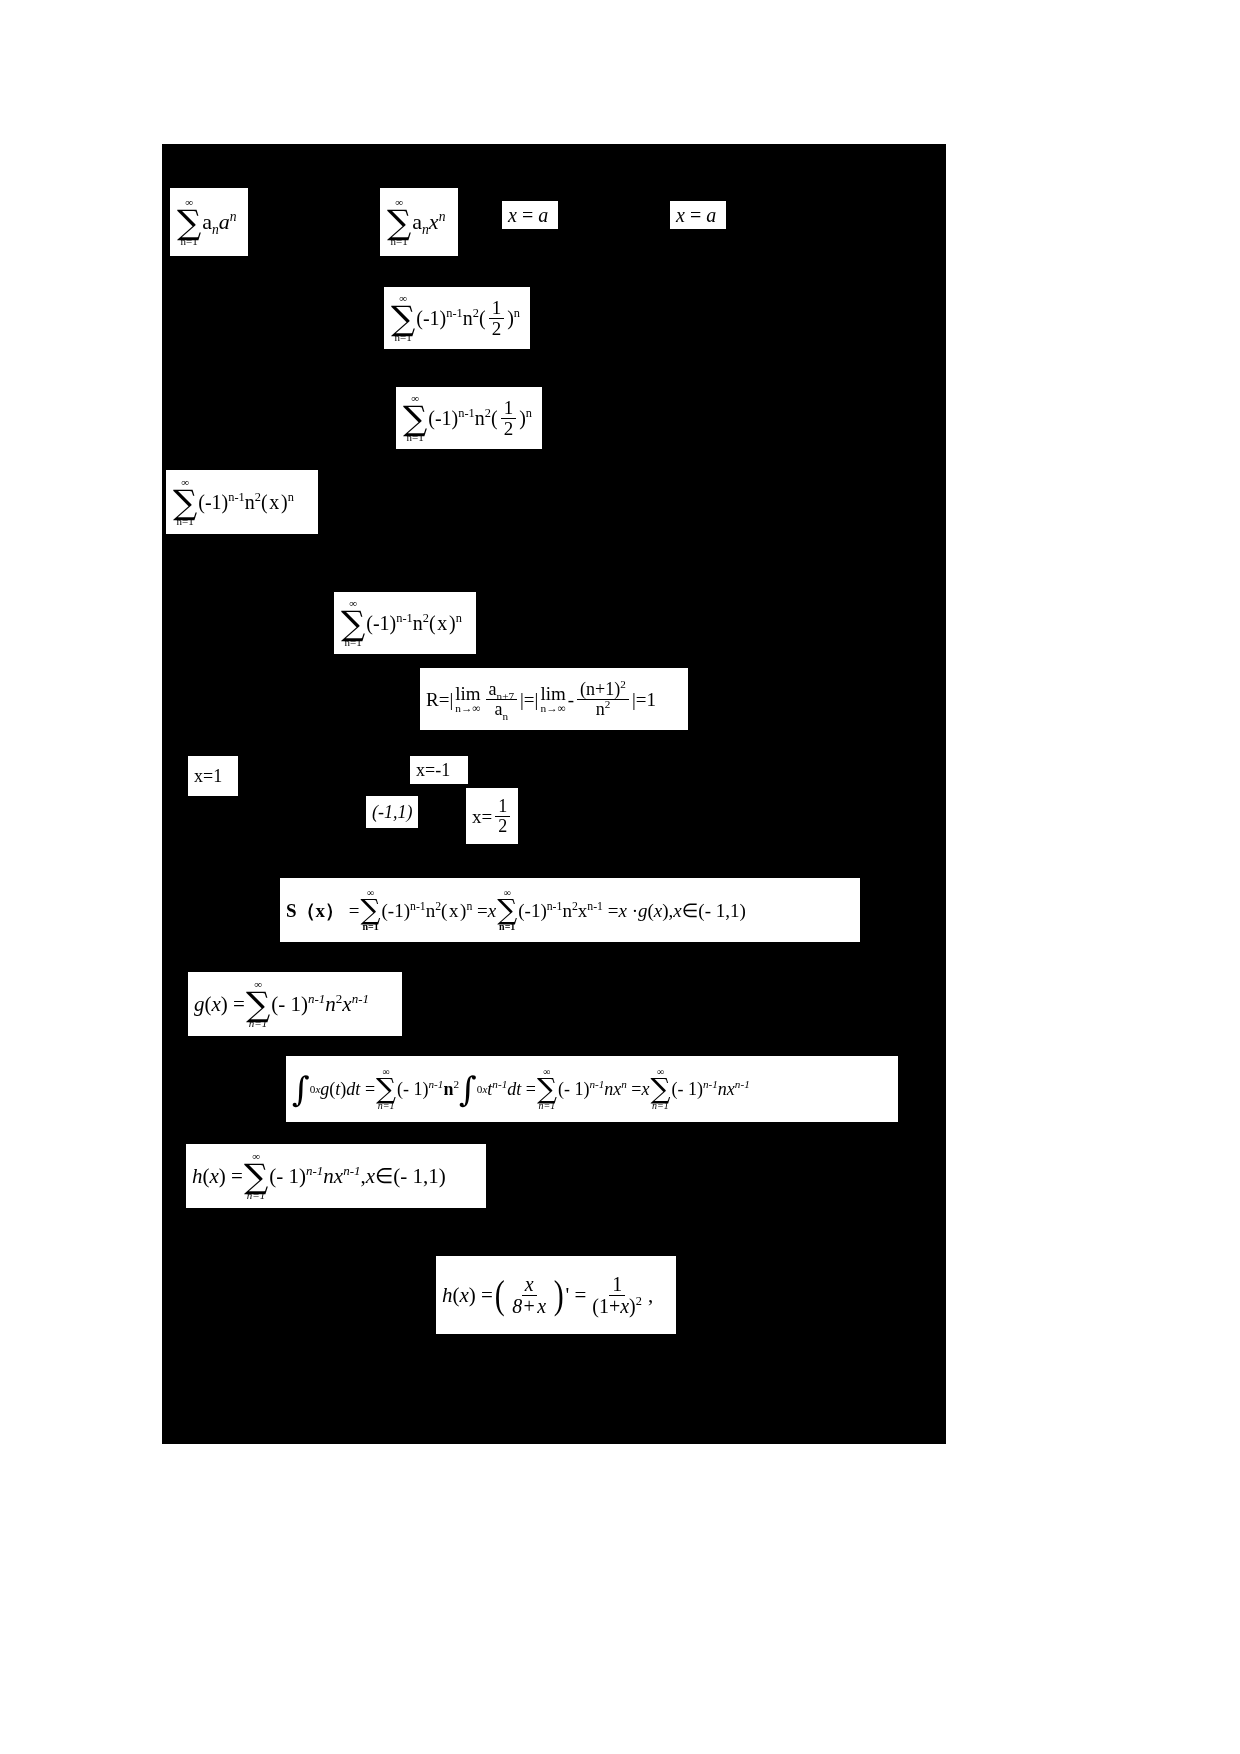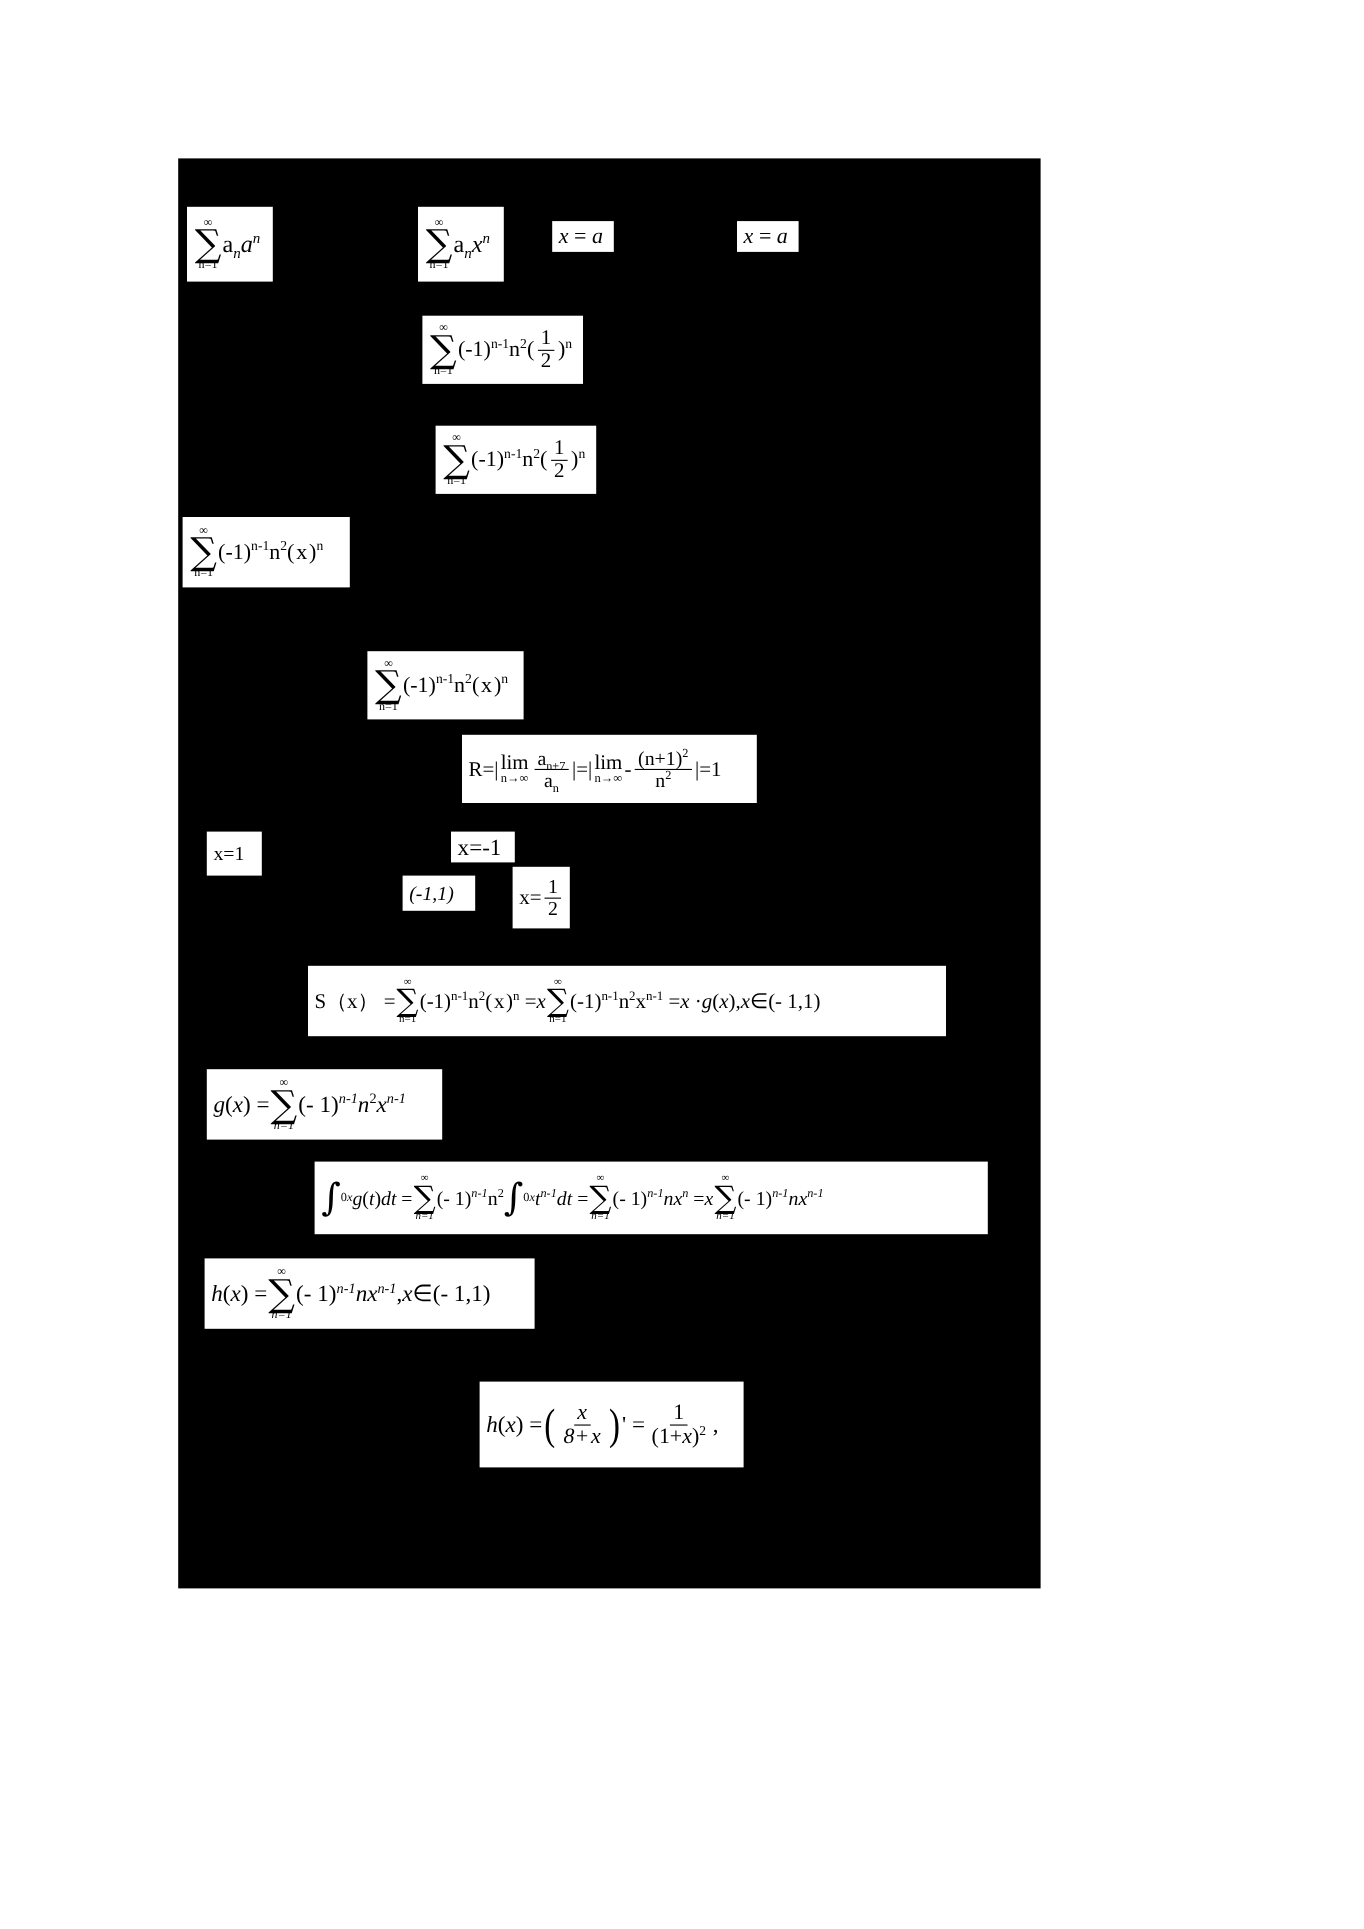--- a/index.html
+++ b/index.html
@@ -74,21 +74,21 @@
     font-size: 0.95em;
   }
   .frac .num {
     padding: 0 3px;
     border-bottom: 1.3px solid #000;
   }
   .frac .den {
     padding: 0 3px;
   }
   .it { font-style: italic; }
-  .bold { font-weight: normal; }
+  .bold { font-weight: bold; }
   .big-paren {
     font-size: 1.9em;
     font-family: "Liberation Serif", serif;
     display: inline-block;
     transform: scaleX(0.75);
   }
   .intsym {
     font-size: 1.9em;
     font-family: "DejaVu Serif", serif;
     display: inline-block;
@@ -110,22 +110,22 @@
   #eq-sum-ana  { left: 8px;   top: 44px;  width: 78px;  height: 68px;  font-size: 22px; }
   #eq-sum-anx  { left: 218px; top: 44px;  width: 78px;  height: 68px;  font-size: 22px; }
   #eq-xa-1     { left: 340px; top: 57px;  width: 56px;  height: 28px;  font-size: 20px; }
   #eq-xa-2     { left: 508px; top: 57px;  width: 56px;  height: 28px;  font-size: 20px; }
   #eq-series-half-1 { left: 222px; top: 143px; width: 146px; height: 62px; font-size: 20px; }
   #eq-series-half-2 { left: 234px; top: 243px; width: 146px; height: 62px; font-size: 20px; }
   #eq-series-x-1    { left: 4px;   top: 326px; width: 152px; height: 64px; font-size: 20px; }
   #eq-series-x-2    { left: 172px; top: 448px; width: 142px; height: 62px; font-size: 20px; }
   #eq-radius        { left: 258px; top: 524px; width: 268px; height: 62px; font-size: 19px; }
   #eq-x1            { left: 26px;  top: 612px; width: 50px;  height: 40px; font-size: 18px; }
-  #eq-xm1           { left: 248px; top: 612px; width: 58px;  height: 28px; font-size: 21px; }
-  #eq-interval      { left: 204px; top: 652px; width: 66px;  height: 32px; font-size: 18px; }
+  #eq-xm1           { left: 248px; top: 612px; width: 58px;  height: 28px; font-size: 18px; }
+  #eq-interval      { left: 204px; top: 652px; width: 52px;  height: 32px; font-size: 18px; }
   #eq-xhalf         { left: 304px; top: 644px; width: 52px;  height: 56px; font-size: 19px; }
   #eq-Sx            { left: 118px; top: 734px; width: 580px; height: 64px; font-size: 19px; }
   #eq-gx            { left: 26px;  top: 828px; width: 214px; height: 64px; font-size: 21px; }
   #eq-integral      { left: 124px; top: 912px; width: 612px; height: 66px; font-size: 18px; }
   #eq-hx            { left: 24px;  top: 1000px; width: 300px; height: 64px; font-size: 21px; }
   #eq-hx2           { left: 274px; top: 1112px; width: 240px; height: 78px; font-size: 21px; }
 </style>
 </head>
 <body>
 

